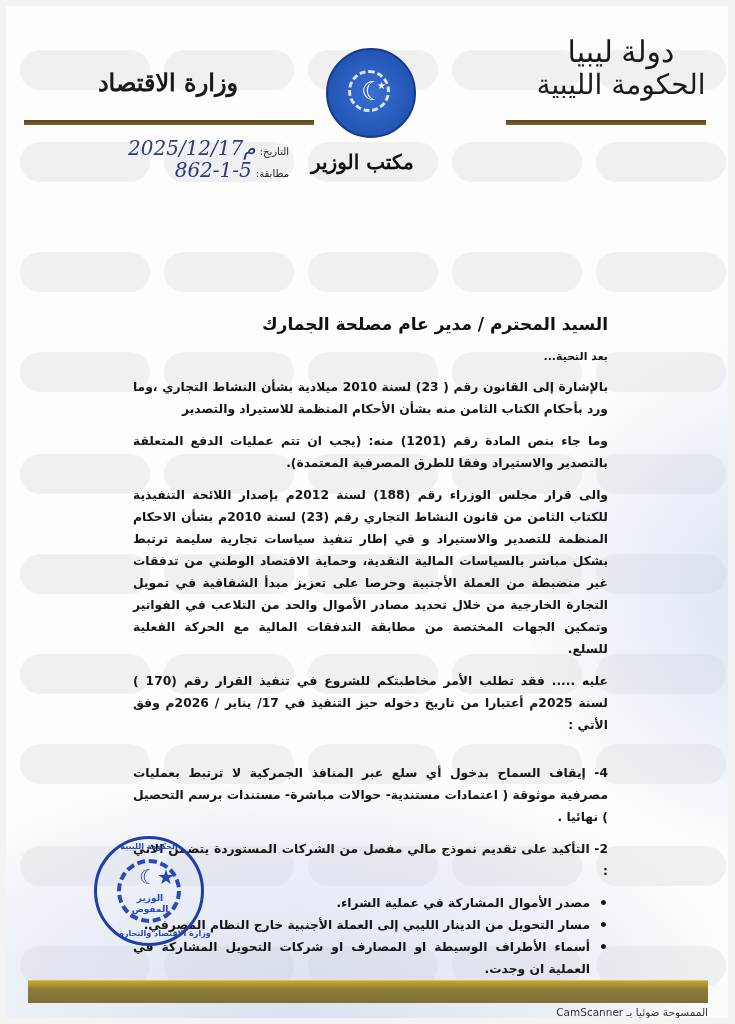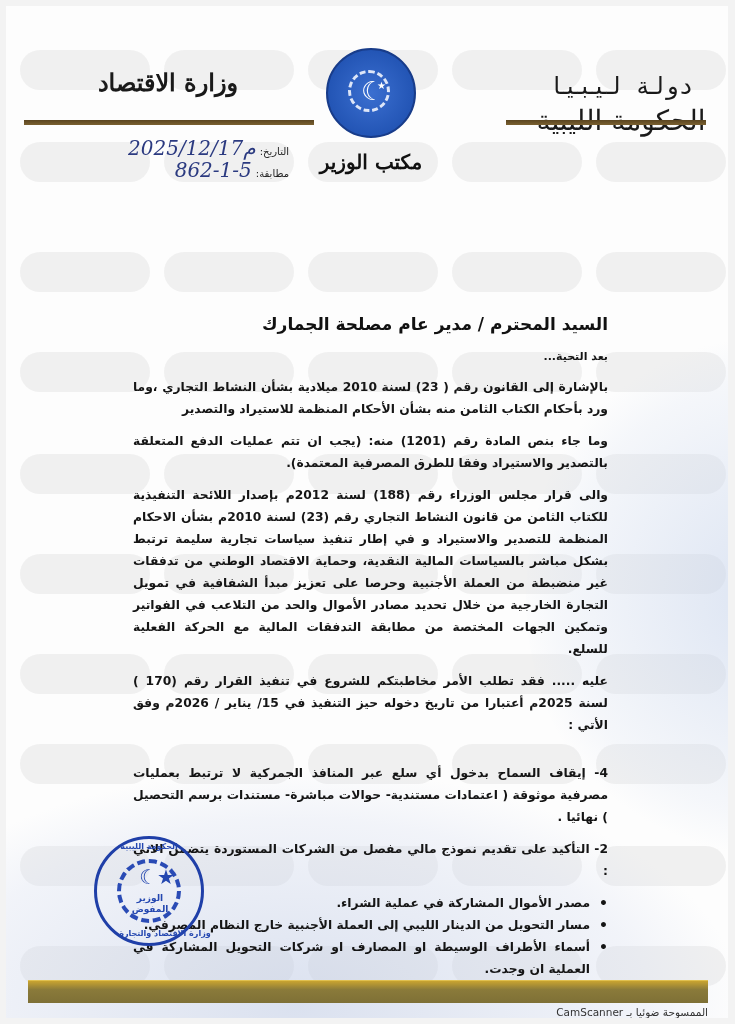--- a/index.html
+++ b/index.html
@@ -2,29 +2,29 @@
 <html><head>
 <meta charset="utf-8">
 <style>
   html, body { margin:0; padding:0; }
   body { width:735px; height:1024px; background:#f3f3f3; position:relative; overflow:hidden; font-family:"DejaVu Sans", sans-serif; }
   .page { position:absolute; left:6px; top:6px; width:722px; height:1012px; background:#fdfdfd; overflow:hidden; }
   .wm-row { position:absolute; left:0; width:722px; height:40px; display:flex; gap:14px; padding-left:14px; }
   .wm { width:130px; height:40px; border-radius:20px; background:rgba(225,225,225,0.45); }
   .swoosh { position:absolute; border-radius:50%; }
   .header-right { position:absolute; right:22px; top:30px; width:170px; text-align:center; direction:rtl; color:#1a1a1a; }
-  .hr-l1 { font-family:Liberation Mono, monospace; font-size:24px; line-height:32px;margin-top:36px; }
+  .hr-l1 { font-family:Liberation Sans, sans-serif; font-size:30px; line-height:32px; }
   .hr-l2 { font-family:"DejaVu Serif", serif; font-size:28px; line-height:34px; }
   .header-left { position:absolute; left:62px; top:62px; width:200px; text-align:center; direction:rtl; font-family:"DejaVu Serif", serif; font-weight:bold; font-size:24px; color:#1a1a1a; }
   .rule { position:absolute; height:5px; background:linear-gradient(#5a4520,#7a6030); }
   .emblem { position:absolute; left:320px; top:42px; width:86px; height:86px; border-radius:50%; background:radial-gradient(circle,#3b6fd0 0%,#2355b5 70%,#1a46a0 100%); border:2px solid #183c8a; }
   .emblem-inner { position:absolute; left:20px; top:20px; width:42px; height:42px; border-radius:50%; border:3px dashed #dde6f8; box-sizing:border-box; }
   .emblem-crescent { position:absolute; left:33px; top:26px; color:#fff; font-size:26px; line-height:30px; font-weight:bold; }
   .emblem-star { position:absolute; left:49px; top:30px; color:#fff; font-size:10px; }
-  .office-title { position:absolute; left:305px; top:144px; width:120px; text-align:center; direction:rtl; font-family:"DejaVu Serif", serif; font-weight:bold; font-size:20px; color:#111; }
+  .office-title { position:absolute; left:305px; top:144px; width:120px; text-align:left; direction:rtl; font-family:"DejaVu Serif", serif; font-weight:bold; font-size:20px; color:#111; }
   .meta { position:absolute; left:108px; top:130px; width:175px; direction:rtl; font-size:10px; color:#222; }
   .meta-row { display:flex; align-items:baseline; gap:4px; height:22px; }
   .meta-val { font-family:"DejaVu Serif", serif; font-style:italic; font-size:20px; color:#2b3a80; direction:ltr; }
   .recipient { position:absolute; right:120px; top:280px; direction:rtl; font-weight:bold; font-size:17px; color:#111;margin-top:28px; }
   .body { position:absolute; right:120px; top:336px; width:475px; direction:rtl; text-align:justify; font-weight:bold; font-size:12.3px; line-height:22px; color:#151515; }
   .body p { margin:4px 0 10px 0; }
   .greet { margin-bottom:8px !important; font-size:11px; }
   .gap-lg { margin-top:26px !important; }
   .bullets { list-style:none; margin:0; padding:0 18px 0 0; }
   .bullets li { position:relative; }
@@ -144,21 +144,21 @@
     </div>
   </div>
 
   <div class="recipient">السيد المحترم / مدير عام مصلحة الجمارك</div>
 
   <div class="body">
     <p class="greet">بعد التحية...</p>
     <p>بالإشارة إلى القانون رقم ( 23) لسنة 2010 ميلادية بشأن النشاط التجاري ،وما ورد بأحكام الكتاب الثامن منه بشأن الأحكام المنظمة للاستيراد والتصدير</p>
     <p>وما جاء بنص المادة رقم (1201) منه: (يجب ان تتم عمليات الدفع المتعلقة بالتصدير والاستيراد وفقا للطرق المصرفية المعتمدة).</p>
     <p>والى قرار مجلس الوزراء رقم (188) لسنة 2012م بإصدار اللائحة التنفيذية للكتاب الثامن من قانون النشاط التجاري رقم (23) لسنة 2010م بشأن الاحكام المنظمة للتصدير والاستيراد و في إطار تنفيذ سياسات تجارية سليمة ترتبط بشكل مباشر بالسياسات المالية النقدية، وحماية الاقتصاد الوطني من تدفقات غير منضبطة من العملة الأجنبية وحرصا على تعزيز مبدأ الشفافية في تمويل التجارة الخارجية من خلال تحديد مصادر الأموال والحد من التلاعب في الفواتير وتمكين الجهات المختصة من مطابقة التدفقات المالية مع الحركة الفعلية للسلع.</p>
-    <p>عليه ..... فقد تطلب الأمر مخاطبتكم للشروع في تنفيذ القرار رقم (170 ) لسنة 2025م أعتبارا من تاريخ دخوله حيز التنفيذ في 15/ يناير / 2026م وفق الأتي :</p>
+    <p>عليه ..... فقد تطلب الأمر مخاطبتكم للشروع في تنفيذ القرار رقم (170 ) لسنة 2025م أعتبارا من تاريخ دخوله حيز التنفيذ في 17/ يناير / 2026م وفق الأتي :</p>
     <p class="gap-lg">4- إيقاف السماح بدخول أي سلع عبر المنافذ الجمركية لا ترتبط بعمليات مصرفية موثوقة ( اعتمادات مستندية- حوالات مباشرة- مستندات برسم التحصيل ) نهائيا .</p>
     <p>2- التأكيد على تقديم نموذج مالي مفصل من الشركات المستوردة يتضمن الاتي :</p>
     <ul class="bullets">
       <li>مصدر الأموال المشاركة في عملية الشراء.</li>
       <li>مسار التحويل من الدينار الليبي إلى العملة الأجنبية خارج النظام المصرفي.</li>
       <li>أسماء الأطراف الوسيطة او المصارف او شركات التحويل المشاركة في العملية ان وجدت.</li>
     </ul>
   </div>
 
   <div class="stamp">

